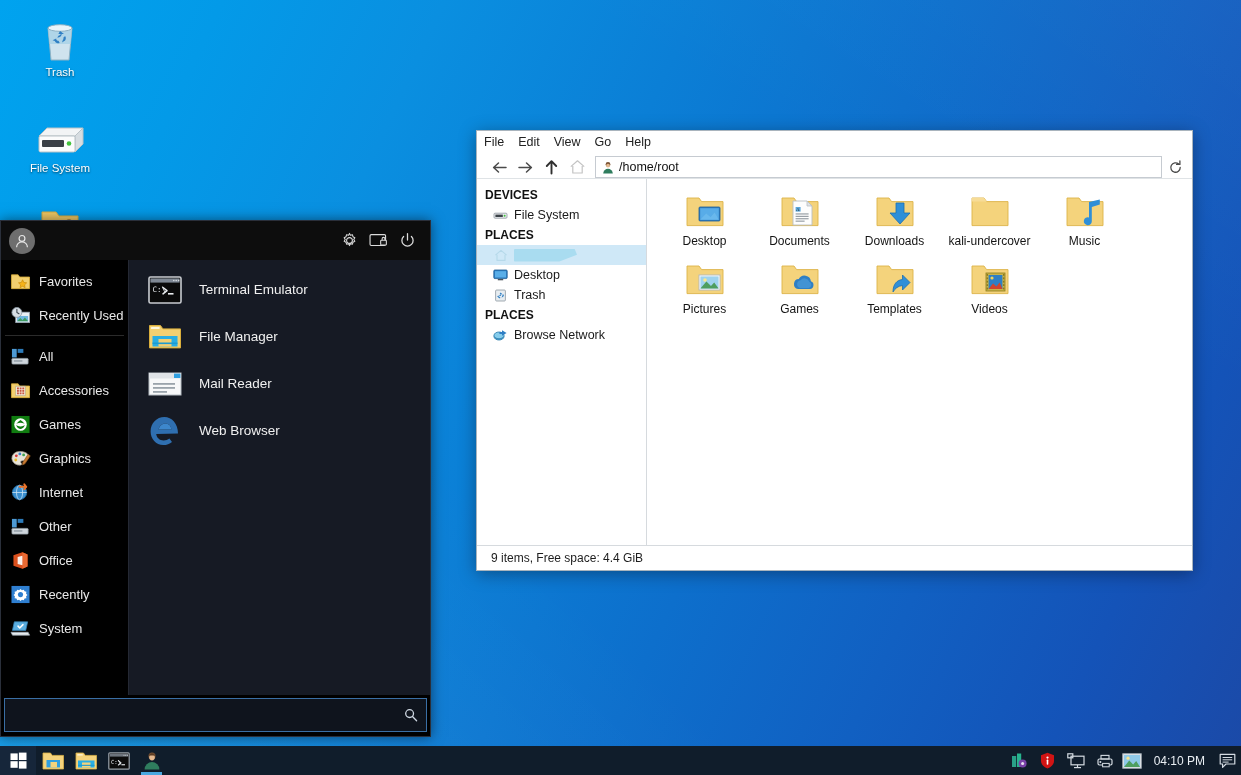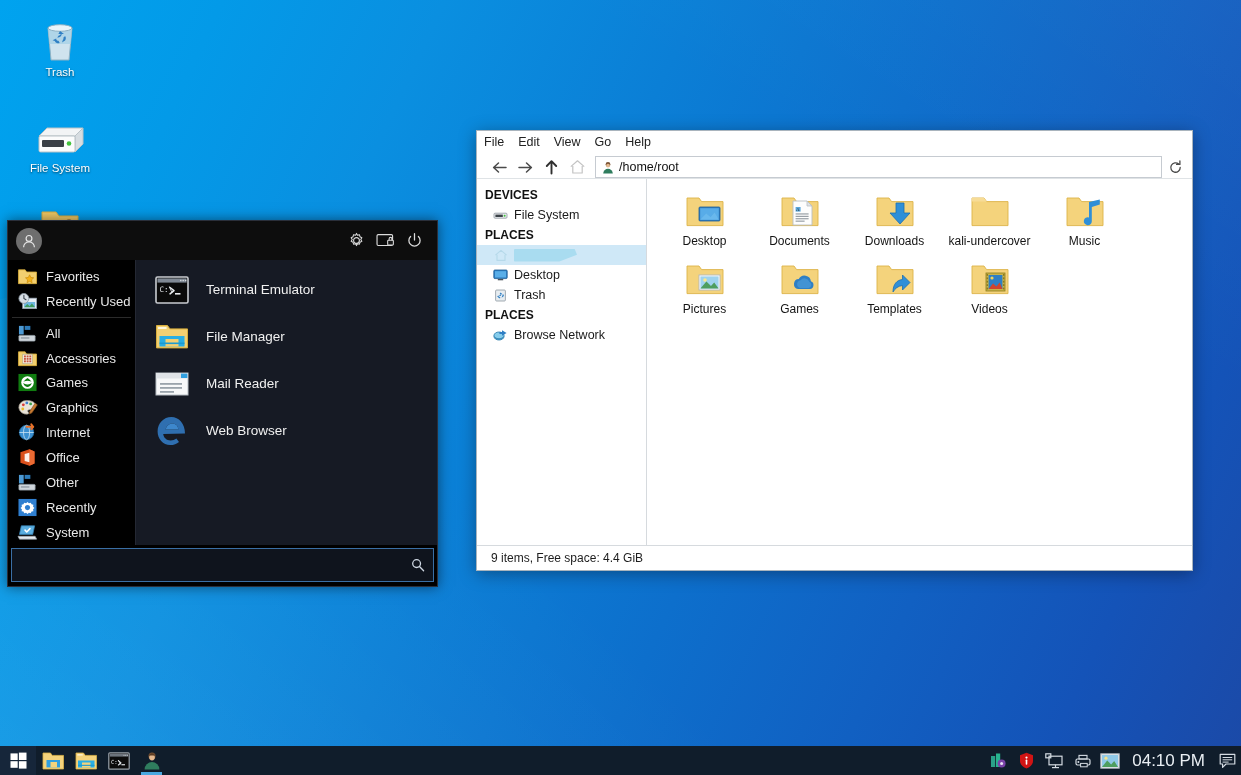--- a/index.html
+++ b/index.html
@@ -45,27 +45,26 @@
     position: absolute; width: 92px; text-align: center;
     color: #fff; font-size: 11.5px;
     text-shadow: 0 1px 2px rgba(0,0,0,.6);
     cursor: default;
   }
   .desk-icon .glyph { height: 48px; display:flex; align-items:flex-end; justify-content:center; margin-bottom: 3px;}
   .desk-icon .lbl { display:block; line-height: 14px; }
 
   
   #startmenu {
-    position: absolute; left: 0; top: 220px; width: 431px; height: 367px;
+    position: absolute; left: 0; top: 220px; width: 431px; height: 517px;
     background: #000;
     border: 1px solid #2a2f3a;
     display: flex; flex-direction: column;
     z-index: 30;
     box-shadow: 0 0 12px rgba(0,0,0,.5);
-    margin-left: 7px;
   }
   #sm-header {
     height: 39px; background: #0d0d0d; display: flex; align-items: center;
     padding: 0 10px 0 8px; flex: 0 0 39px;
   }
   #sm-avatar {
     width: 26px; height: 26px; border-radius: 50%;
     background: #6e6e6e; display:flex; align-items:center; justify-content:center;
   }
   #sm-header .spacer { flex: 1; }
@@ -202,21 +201,21 @@
   .tb-item.active::after {
     content: ""; position: absolute; left: 6px; right: 6px; bottom: 0;
     height: 3px; background: #4aa8e0;
   }
   #tb-spacer { flex: 1; }
   .tray {
     width: 28px; height: 29px; display:flex; align-items:center; justify-content:center;
     cursor: pointer;
   }
   #tb-clock {
-    color: #e9eef3; font-size: 17px; padding: 0 8px; cursor: default;
+    color: #e9eef3; font-size: 12px; padding: 0 8px; cursor: default;
   }
   svg { display: block; }
 </style>
 </head>
 <body>
 
 <div id="desktop">
   <div class="sheen1"></div>
   <div class="sheen2"></div>
 
@@ -391,39 +390,39 @@
             <path d="M10 4 l7 0 -2 -2.6 m2 2.6 -2 2.6" fill="none" stroke="#e8722a" stroke-width="2" stroke-linejoin="round" stroke-linecap="round"></path>
           </svg>
         </span>
         <span>Internet</span>
       </div>
 
 
       <div class="sm-cat">
         <span class="ci">
           <svg width="21" height="19" viewBox="0 0 22 20">
+            <rect x="2" y="2" width="5" height="9" fill="#4d9ad4"></rect>
+            <rect x="8" y="2" width="6" height="4.2" fill="#2c7ab8"></rect>
+            <rect x="2" y="12" width="17" height="6" rx="1" fill="#cfd6dc" stroke="#97a2ab" stroke-width=".8"></rect>
+            <rect x="4" y="14" width="9" height="1.4" fill="#8d98a2"></rect>
+          </svg>
+        </span>
+        <span>Other</span>
+      </div>
+
+      <div class="sm-cat">
+        <span class="ci">
+          <svg width="21" height="19" viewBox="0 0 22 20">
             <path d="M13 1.4 L3.6 4.6 v10.8 L13 18.6 l5.4 -2.2 V3.6 z" fill="#d83b01"></path>
             <path d="M13 1.4 v17.2 l5.4 -2.2 V3.6 z" fill="#ea6a33"></path>
             <path d="M3.6 4.6 L13 1.4 v17.2 L3.6 15.4 z" fill="#f0f0f0" opacity=".12"></path>
             <path d="M8 6.4 L13 5 v10 L8 13.6 z" fill="#fff" opacity=".92"></path>
           </svg>
         </span>
         <span>Office</span>
-      </div>
-
-      <div class="sm-cat">
-        <span class="ci">
-          <svg width="21" height="19" viewBox="0 0 22 20">
-            <rect x="2" y="2" width="5" height="9" fill="#4d9ad4"></rect>
-            <rect x="8" y="2" width="6" height="4.2" fill="#2c7ab8"></rect>
-            <rect x="2" y="12" width="17" height="6" rx="1" fill="#cfd6dc" stroke="#97a2ab" stroke-width=".8"></rect>
-            <rect x="4" y="14" width="9" height="1.4" fill="#8d98a2"></rect>
-          </svg>
-        </span>
-        <span>Other</span>
       </div>
 
       <div class="sm-cat">
         <span class="ci">
           <svg width="21" height="19" viewBox="0 0 22 20">
             <rect x="1.5" y="1" width="19" height="18" fill="#2f7fd0"></rect>
             <path d="M11 4.2 l1.5 1.3 1.9 -.6 .9 1.8 1.9 .4 -.3 2 1.4 1.4 -1.4 1.4 .3 2 -1.9 .4 -.9 1.8 -1.9 -.6 -1.5 1.3 -1.5 -1.3 -1.9 .6 -.9 -1.8 -1.9 -.4 .3 -2 -1.4 -1.4 1.4 -1.4 -.3 -2 1.9 -.4 .9 -1.8 1.9 .6 z" fill="#fff"></path>
             <circle cx="11" cy="10.1" r="2.7" fill="#2f7fd0"></circle>
           </svg>
         </span>

